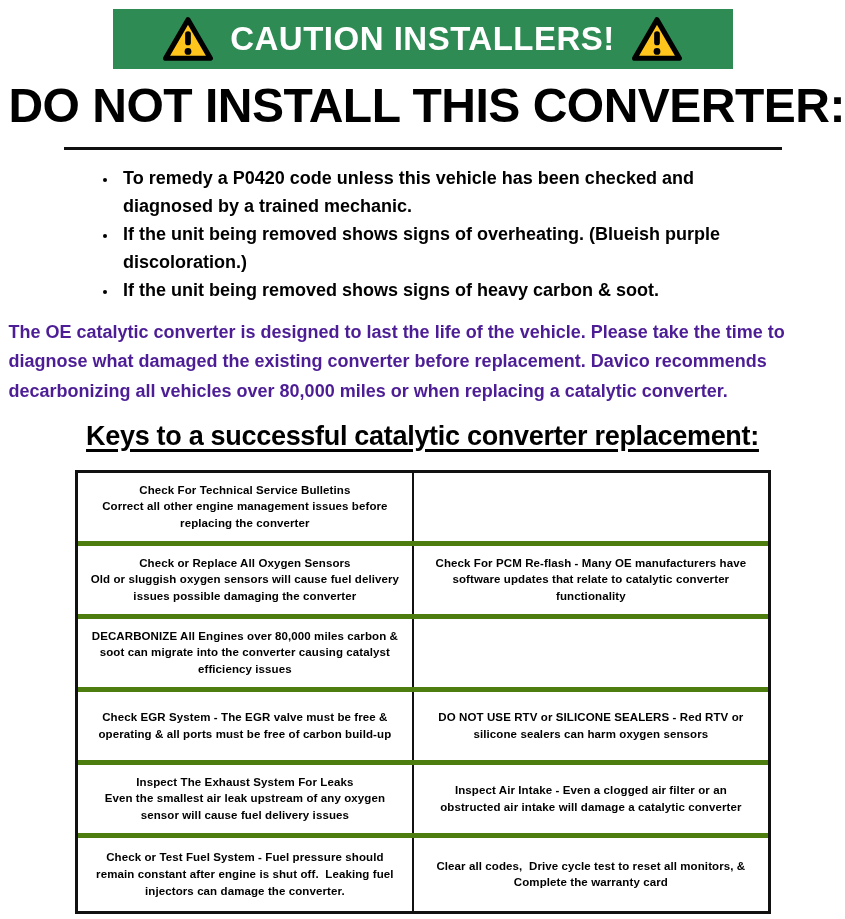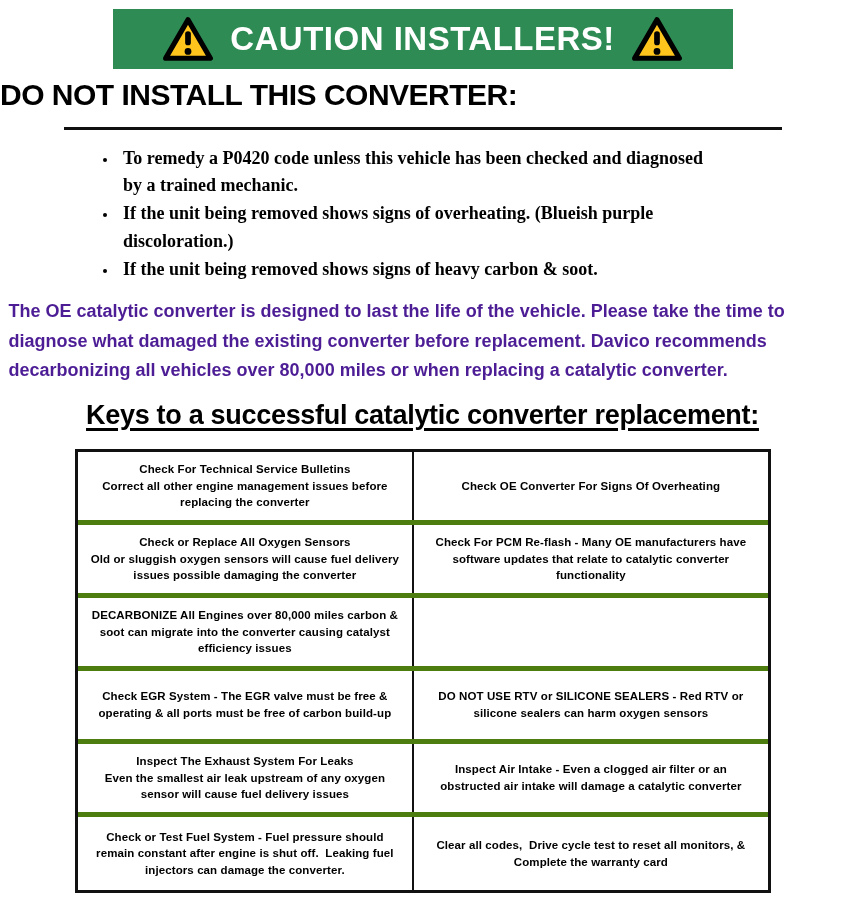--- a/index.html
+++ b/index.html
@@ -30,22 +30,22 @@
     font-size: 33px;
     font-weight: 800;
     letter-spacing: 0.5px;
     white-space: nowrap;
   }
   .warn-svg { width: 52px; height: 48px; display: block; }
 
   
   .main-heading {
     margin-top: 9px;
-    text-align: left;
-    font-size: 30px;
+    text-align: right;
+    font-size: 48px;
     font-weight: 800;
     letter-spacing: -0.5px;
     line-height: 1.15;
   }
 
   .divider {
     width: 718px;
     height: 3px;
     background: #101010;
     margin: 14px auto 0;
@@ -57,21 +57,20 @@
     width: 625px;
     margin: 15px 0 0 100px;
     list-style: disc;
     padding-left: 18px;
   }
   .warnings li {
     font-size: 18px;
     font-weight: bold;
     line-height: 1.55;
     padding-left: 5px;
-    font-family: Liberation Serif, serif;
   }
   .warnings li::marker { font-size: 0.75em; }
 
   
   .intro {
     width: 828px;
     margin: 13px auto 0;
     text-align: left;
     font-size: 18px;
     font-weight: 700;
@@ -152,21 +151,20 @@
   </ul>
 
   <p class="intro">The OE catalytic converter is designed to last the life of the vehicle. Please take the time to diagnose what damaged the existing converter before replacement. Davico recommends decarbonizing all vehicles over 80,000 miles or when replacing a catalytic converter.</p>
 
   <h2 class="keys-heading">Keys to a successful catalytic converter replacement:</h2>
 
   <div class="tips-table">
     <div class="t-row">
       <div class="t-cell left">Check For Technical Service Bulletins
 Correct all other engine management issues before replacing the converter</div>
-      <div class="t-cell right">Check OE Converter For Signs Of Overheating</div>
     </div>
     <div class="t-row">
       <div class="t-cell left">Check or Replace All Oxygen Sensors
 Old or sluggish oxygen sensors will cause fuel delivery issues possible damaging the converter</div>
       <div class="t-cell right">Check For PCM Re-flash - Many OE manufacturers have software updates that relate to catalytic converter functionality</div>
     </div>
     <div class="t-row">
       <div class="t-cell left">DECARBONIZE All Engines over 80,000 miles carbon &amp; soot can migrate into the converter causing catalyst efficiency issues</div>
     </div>
     <div class="t-row">

